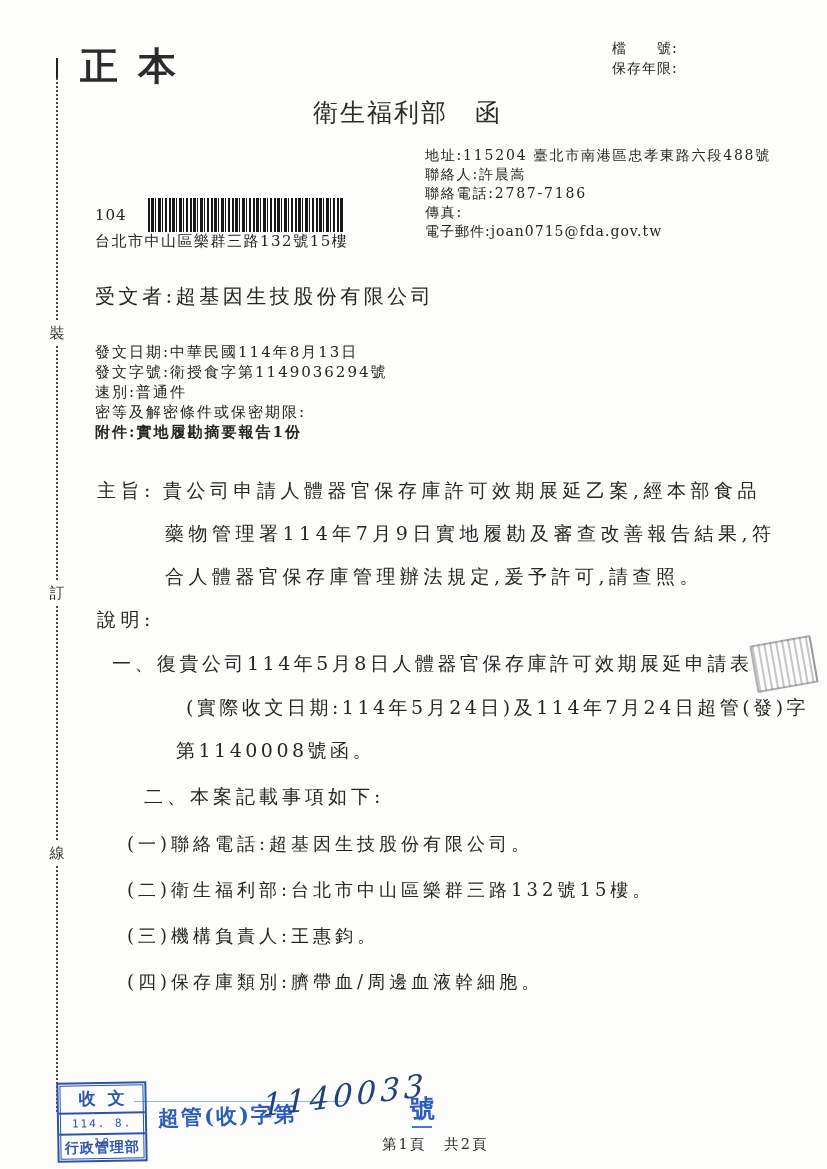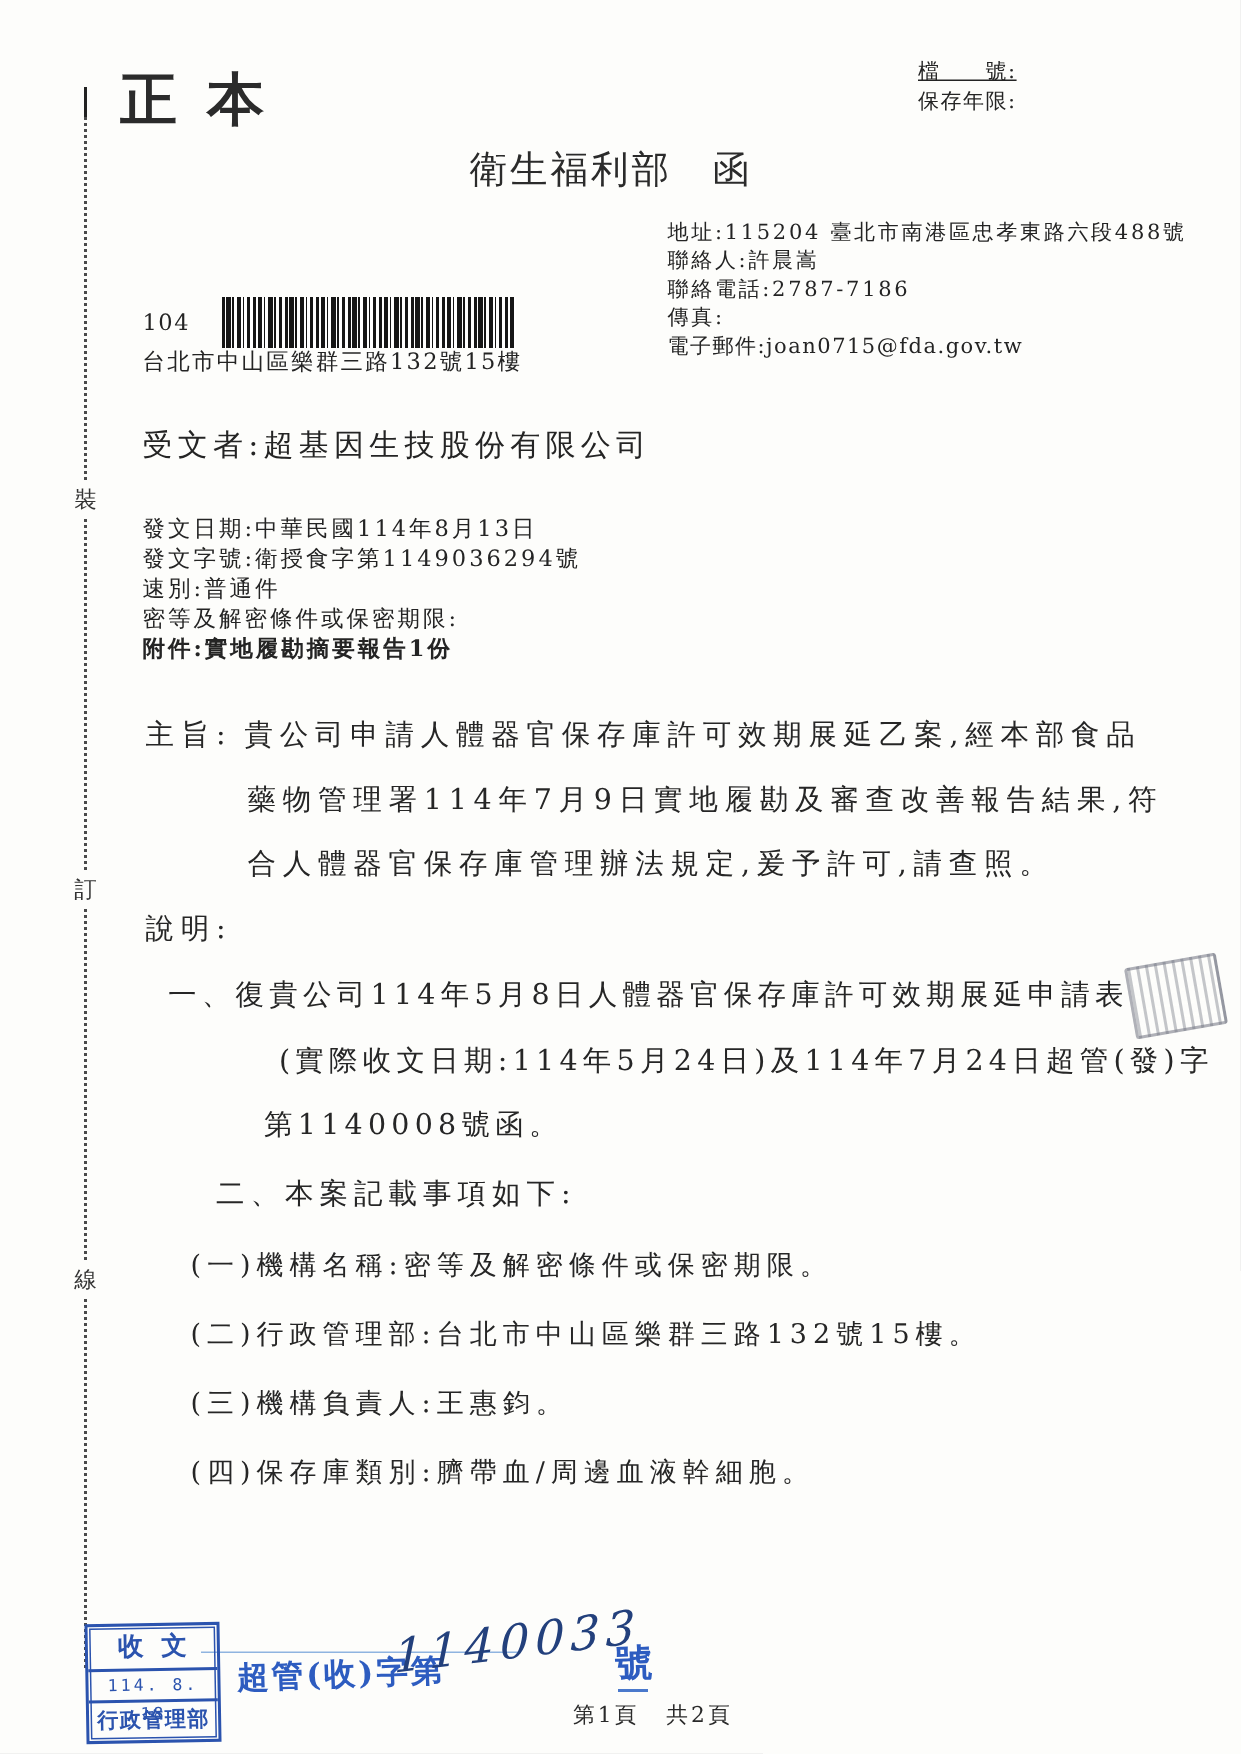--- a/index.html
+++ b/index.html
@@ -14,25 +14,25 @@
   }
   .abs { position:absolute; white-space:nowrap; line-height:1.15; }
 
   
   .bind-line { position:absolute; left:56px; top:58px; height:1054px; width:0; border-left:2px dotted #4a4a4a; }
   .bind-line-cap { position:absolute; left:56px; top:58px; width:2px; height:20px; background:#222; }
   .bind-char { position:absolute; left:47px; width:20px; text-align:center; font-size:15px; color:#333; background:#fdfdfb; padding:2px 0; z-index:2; }
 
   
   .copy-type { left:80px; top:44px; font-size:38px; letter-spacing:20px; font-weight:600; color:#2b2b2b; }
-  .file-no   { left:612px; top:40px; font-size:14px; letter-spacing:1px;text-decoration:underline; }
+  .file-no   { left:612px; top:40px; font-size:14px; letter-spacing:1px; }
   .retention { left:612px; top:60px; font-size:14px; letter-spacing:1px; }
   .doc-title { left:313px; top:99px; font-size:25px; letter-spacing:2px; font-weight:500; color:#2b2b2b; }
 
-  .contact { font-size:14px; letter-spacing:1.8px;margin-left:20px; }
+  .contact { font-size:14px; letter-spacing:1.8px; }
   .c0 { left:425px; top:147px; } .c1 { left:425px; top:166px; }
   .c2 { left:425px; top:185px; } .c3 { left:425px; top:204px; }
   .c4 { left:425px; top:223px; letter-spacing:1px; }
 
   .zip { left:95px; top:207px; font-size:15px; letter-spacing:1px; }
   .barcode {
     position:absolute; left:148px; top:198px; width:196px; height:34px;
     background:repeating-linear-gradient(90deg,
       #161616 0 2px,  #fff 2px 3px,
       #161616 3px 6px,#fff 6px 7px,
@@ -141,22 +141,22 @@
   <div class="abs body-txt subj-label">主旨:</div>
   <div class="abs body-txt subj-l0">貴公司申請人體器官保存庫許可效期展延乙案,經本部食品</div>
   <div class="abs body-txt subj-l1">藥物管理署114年7月9日實地履勘及審查改善報告結果,符</div>
   <div class="abs body-txt subj-l2">合人體器官保存庫管理辦法規定,爰予許可,請查照。</div>
 
   <div class="abs body-txt expl-label">說明:</div>
   <div class="abs body-txt i1-l0">一、復貴公司114年5月8日人體器官保存庫許可效期展延申請表</div>
   <div class="abs body-txt i1-l1">(實際收文日期:114年5月24日)及114年7月24日超管(發)字</div>
   <div class="abs body-txt i1-l2">第1140008號函。</div>
   <div class="abs body-txt i2">二、本案記載事項如下:</div>
-  <div class="abs body-txt sub s0">(一)機構名稱:密等及解密條件或保密期限。</div>
-  <div class="abs body-txt sub s1">(二)行政管理部:台北市中山區樂群三路132號15樓。</div>
+  <div class="abs body-txt sub s0">(一)聯絡電話:超基因生技股份有限公司。</div>
+  <div class="abs body-txt sub s1">(二)衛生福利部:台北市中山區樂群三路132號15樓。</div>
   <div class="abs body-txt sub s2">(三)機構負責人:王惠鈞。</div>
   <div class="abs body-txt sub s3">(四)保存庫類別:臍帶血/周邊血液幹細胞。</div>
 
   <div class="side-seal"></div>
 
   <div class="stamp">
     <div class="inner"></div>
     <div class="row1">收文</div>
     <div class="row2">114. 8. 18</div>
     <div class="row3">行政管理部</div>

